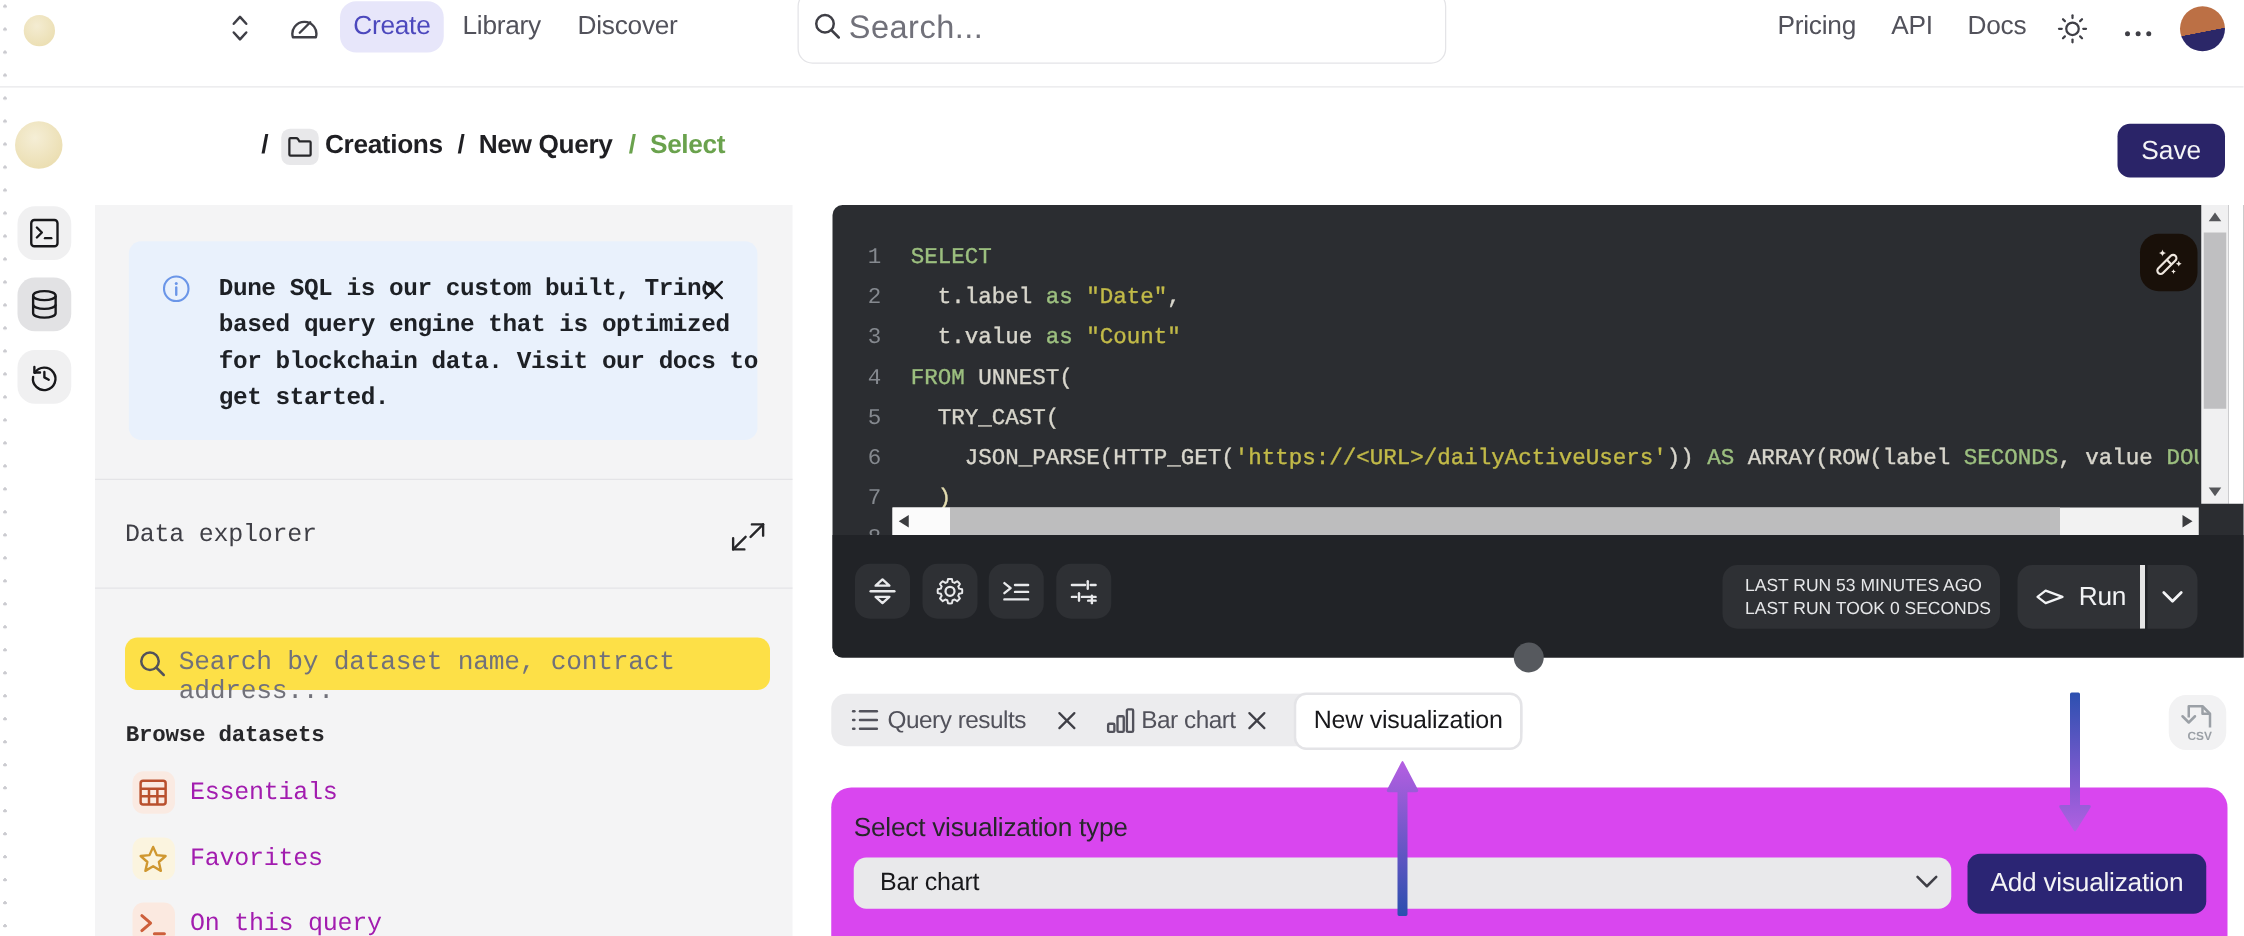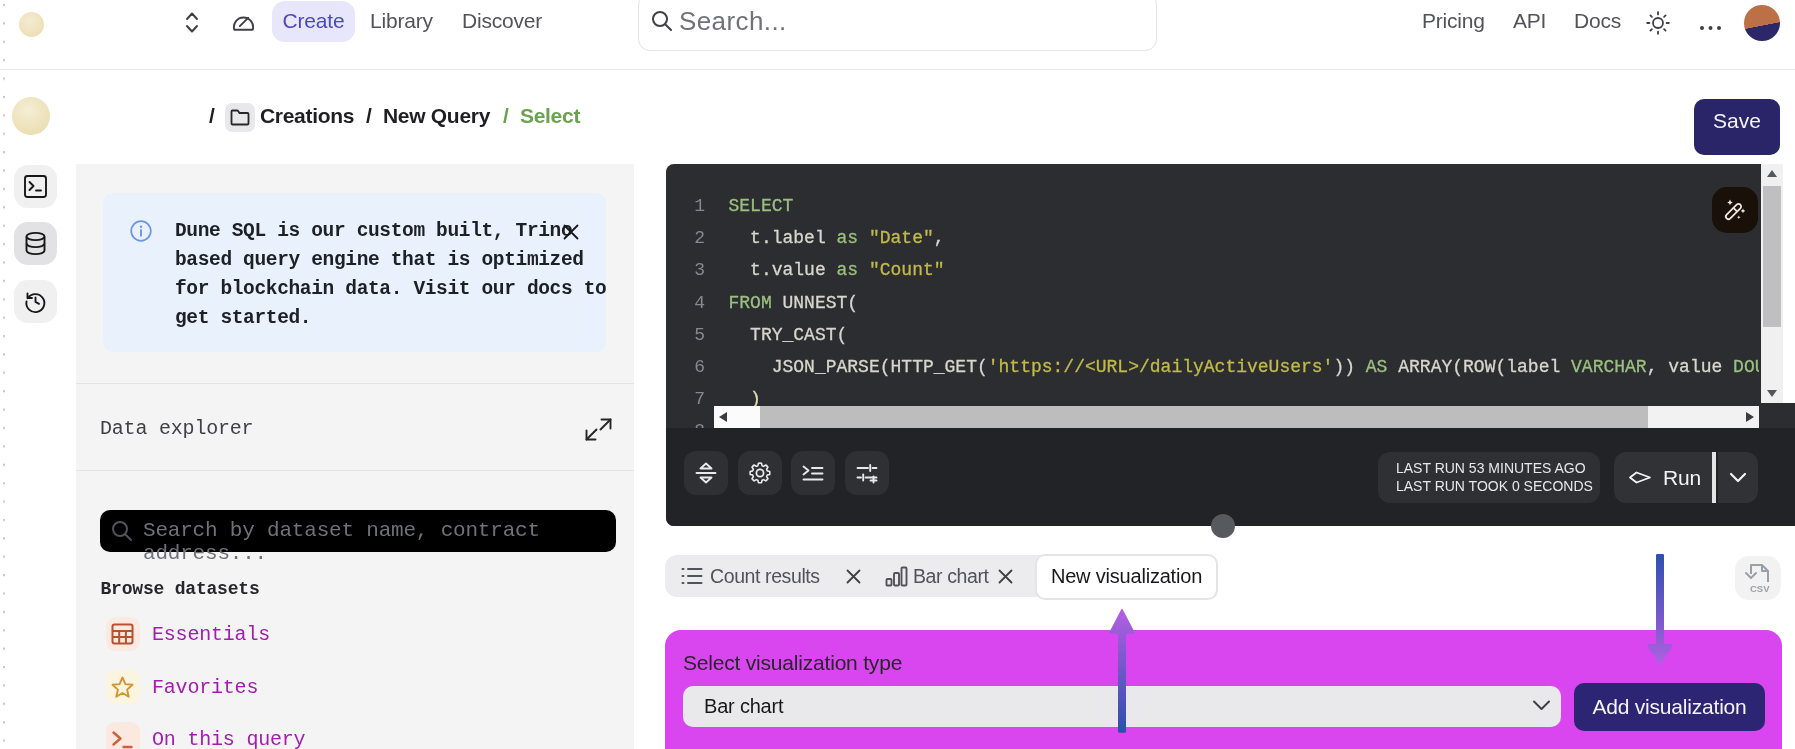--- a/index.html
+++ b/index.html
@@ -19,32 +19,32 @@
   .createpill span { position:absolute; left:0; right:0; top:8px; text-align:center; color:#4c48bd; font-size:21px; letter-spacing:-0.2px;}
   .searchbox { left:638px; top:-7px; width:519px; height:58px; background:#fff;
     border:1px solid #e4e4e7; border-radius:12px; }
   .avatar { left:1744px; top:5px; width:36px; height:36px; border-radius:50%;
     background:linear-gradient(169deg, #bc7045 56%, #2b2768 56.5%); }
   
   .logo2 { left:12px; top:97px; width:38px; height:38px; border-radius:50%;
     background:radial-gradient(circle at 42% 35%, #f5eed6, #e8d9a6); }
   .crumbs { left:209px; top:104px; font-size:21px; font-weight:bold; letter-spacing:-0.3px; color:#1f1f23; }
   .folderchip { left:225px; top:103px; width:30px; height:29px; background:#e8e8ea; border-radius:7px; }
-  .savebtn { left:1694px; top:99px; width:86px; height:56px; border-radius:10px; background:#2a2468;
+  .savebtn { left:1694px; top:99px; width:86px; height:43px; border-radius:10px; background:#2a2468;
     color:#f4f4f6; font-size:21px; text-align:center; line-height:43px; }
   
   .rail { width:43px; height:43px; border-radius:14px; background:#f0f0f1; left:14px; }
   
   .panel { left:76px; top:164px; width:558px; height:585px; background:#f4f4f5;font-family:Liberation Mono, monospace; }
   .infobox { left:27px; top:29px; width:503px; height:159px; background:#e9f1fc; border-radius:10px; }
   .infotext { left:99px; top:53px; font-size:19.5px; font-weight:bold; letter-spacing:-0.35px;
     line-height:29px; color:#1d2025; }
   .pdivider { left:0; width:558px; height:1px; background:#e4e4e7; }
   .dataexp { left:24px; top:253px; font-size:20px; color:#3f3f46; letter-spacing:-0.2px;}
-  .psearch { left:24px; top:346px; width:516px; height:42px; background:#000000; border-radius:10px; }
+  .psearch { left:24px; top:346px; width:516px; height:42px; background:#fde047; border-radius:10px; }
   .psearch span { position:absolute; left:43px; top:9px; font-size:21px; color:#71717a; letter-spacing:-0.2px;}
   .browse { left:24.5px; top:415px; font-size:18px; font-weight:bold; color:#27272a; letter-spacing:-0.2px;}
   .dsicon { left:29.5px; width:34.5px; height:34px; border-radius:9px; }
   .dstxt { left:76px; font-size:20px; color:#a21caf; letter-spacing:-0.2px; }
   
   .editor { left:666px; top:164px; width:1129px; height:362px; background:#2b2d31; border-radius:8px 0 0 8px; }
   .edtoolbar { left:0; top:264px; width:1129px; height:98px; background:#212327; border-radius:0 0 0 8px; }
   .whitepatch { left:1117px; top:0px; width:12px; height:239px; background:#ffffff; }
   .vsb { left:1095px; top:0; width:22px; height:239px; background:#f0f0f1; }
   .vsb .thumb { position:absolute; left:2px; top:22px; width:18px; height:141px; background:#bfbfc1; }
@@ -209,21 +209,21 @@
     <div class="abs dstxt" style="top:564px;">On this query</div>
   </div>
 
   <div class="abs editor">
     <div class="abs code lnum">1<br>2<br>3<br>4<br>5<br>6<br>7<br>8</div>
     <div class="abs code codelines"><span class="kw">SELECT</span>
   t.label <span class="kw">as</span> <span class="str">"Date"</span>,
   t.value <span class="kw">as</span> <span class="str">"Count"</span>
 <span class="kw">FROM</span> UNNEST(
   TRY_CAST(
-    JSON_PARSE(HTTP_GET(<span class="str">'https://&lt;URL&gt;/dailyActiveUsers'</span>)) <span class="kw">AS</span> ARRAY(ROW(label <span class="kw">VARCHAR</span>, value <span class="kw">DOUBLE</span>
+    JSON_PARSE(HTTP_GET(<span class="str">'https://&lt;URL&gt;/dailyActiveUsers'</span>)) <span class="kw">AS</span> ARRAY(ROW(label <span class="kw">SECONDS</span>, value <span class="kw">DOUBLE</span>
 <span style="color:#e4ddb0;">  )</span></div>
     <div class="abs edtoolbar"></div>
     <div class="abs whitepatch"></div>
     <div class="abs vsb">
       <svg style="position:absolute; left:5px; top:5px;" width="12" height="9">
           <path d="M6 1 L11 8 L1 8 Z" fill="#55565a"></path>
         </svg>
       <div class="thumb"></div>
       <svg style="position:absolute; left:5px; top:225px;" width="12" height="9">
           <path d="M6 8 L1 1 L11 1 Z" fill="#55565a"></path>
@@ -307,21 +307,21 @@
     <svg style="position:absolute; left:16px; top:11px;" width="22" height="20" viewBox="0 0 22 20">
       <g stroke="#52525b" stroke-width="2" stroke-linecap="round">
         <path d="M1.5 3 L2.5 3"></path>
           <path d="M7 3 L20.5 3"></path>
         <path d="M1.5 10 L2.5 10"></path>
           <path d="M7 10 L20.5 10"></path>
         <path d="M1.5 17 L2.5 17"></path>
           <path d="M7 17 L20.5 17"></path>
       </g>
     </svg>
-    <div class="tabtxt" style="left:45px;">Count results</div>
+    <div class="tabtxt" style="left:45px;">Query results</div>
     <svg style="position:absolute; left:181px; top:14px;" width="15" height="15" viewBox="0 0 15 15">
       <path d="M1.5 1.5 L13.5 13.5 M13.5 1.5 L1.5 13.5" stroke="#3f3f46" stroke-width="1.8" stroke-linecap="round"></path>
     </svg>
     <svg style="position:absolute; left:220px; top:11px;" width="23" height="21" viewBox="0 0 23 21">
       <g fill="none" stroke="#52525b" stroke-width="1.9">
         <rect x="1.5" y="13" width="5" height="6.5" rx="1"></rect>
         <rect x="9" y="7" width="5" height="12.5" rx="1"></rect>
         <rect x="16.5" y="1.5" width="5" height="18" rx="1"></rect>
       </g>
     </svg>

